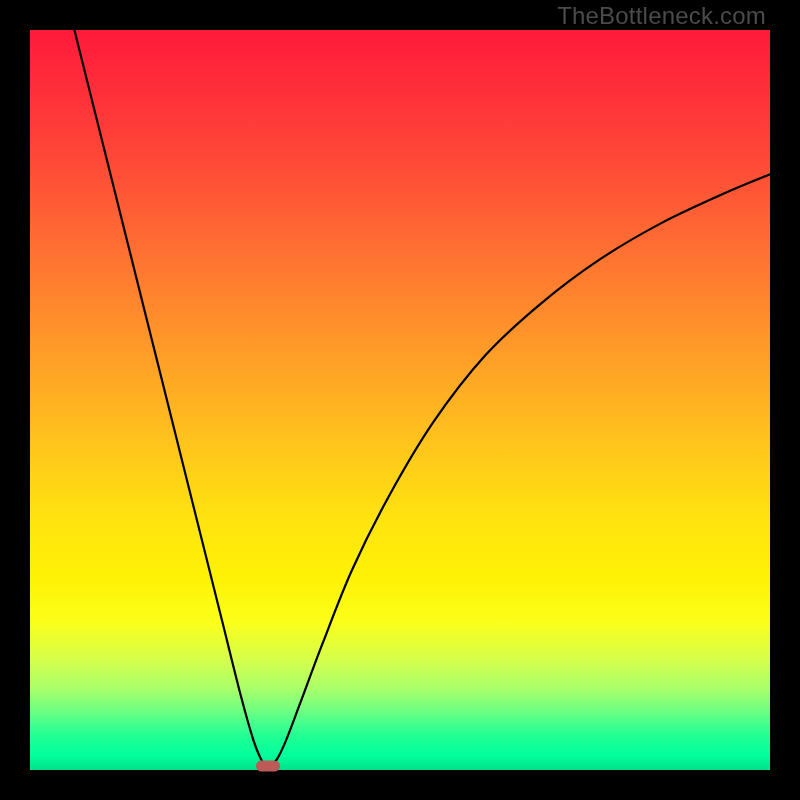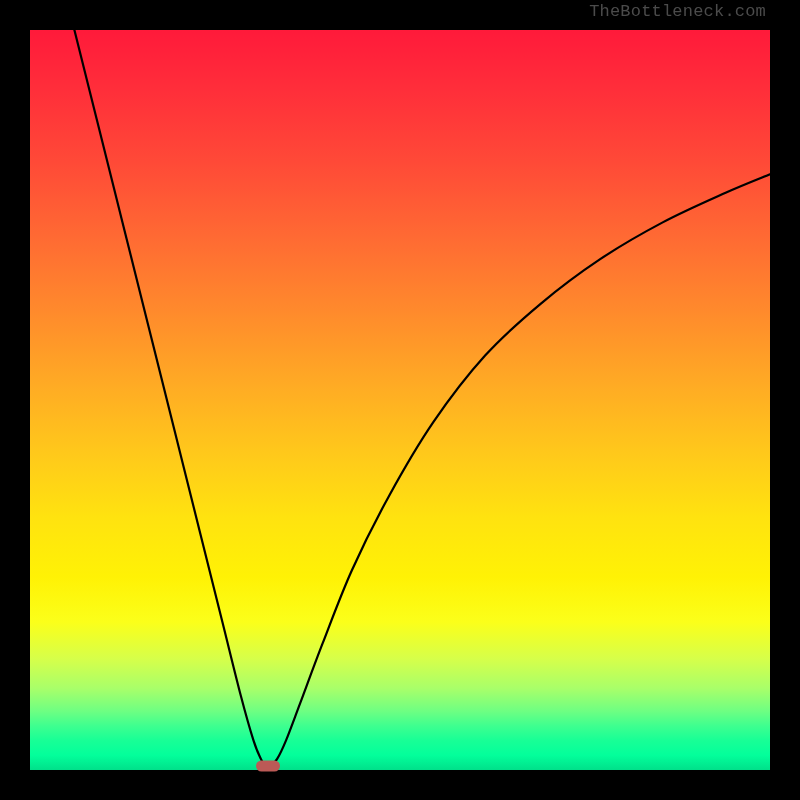--- a/index.html
+++ b/index.html
@@ -44,26 +44,25 @@
       #18ff96 96%,
       #03ff9b 98%,
       #00e08a 100%
     );
   }
   .watermark {
     position: absolute;
     top: 2px;
     right: 34px;
     color: #4b4b4b;
-    font-size: 17px;
+    font-size: 24px;
     font-weight: 400;
     letter-spacing: 0.2px;
     z-index: 20;
     user-select: none;
-    font-family: Liberation Mono, monospace;
   }
   svg.curve {
     position: absolute;
     left: 0;
     top: 0;
     width: 740px;
     height: 740px;
     z-index: 10;
   }
   .marker {

